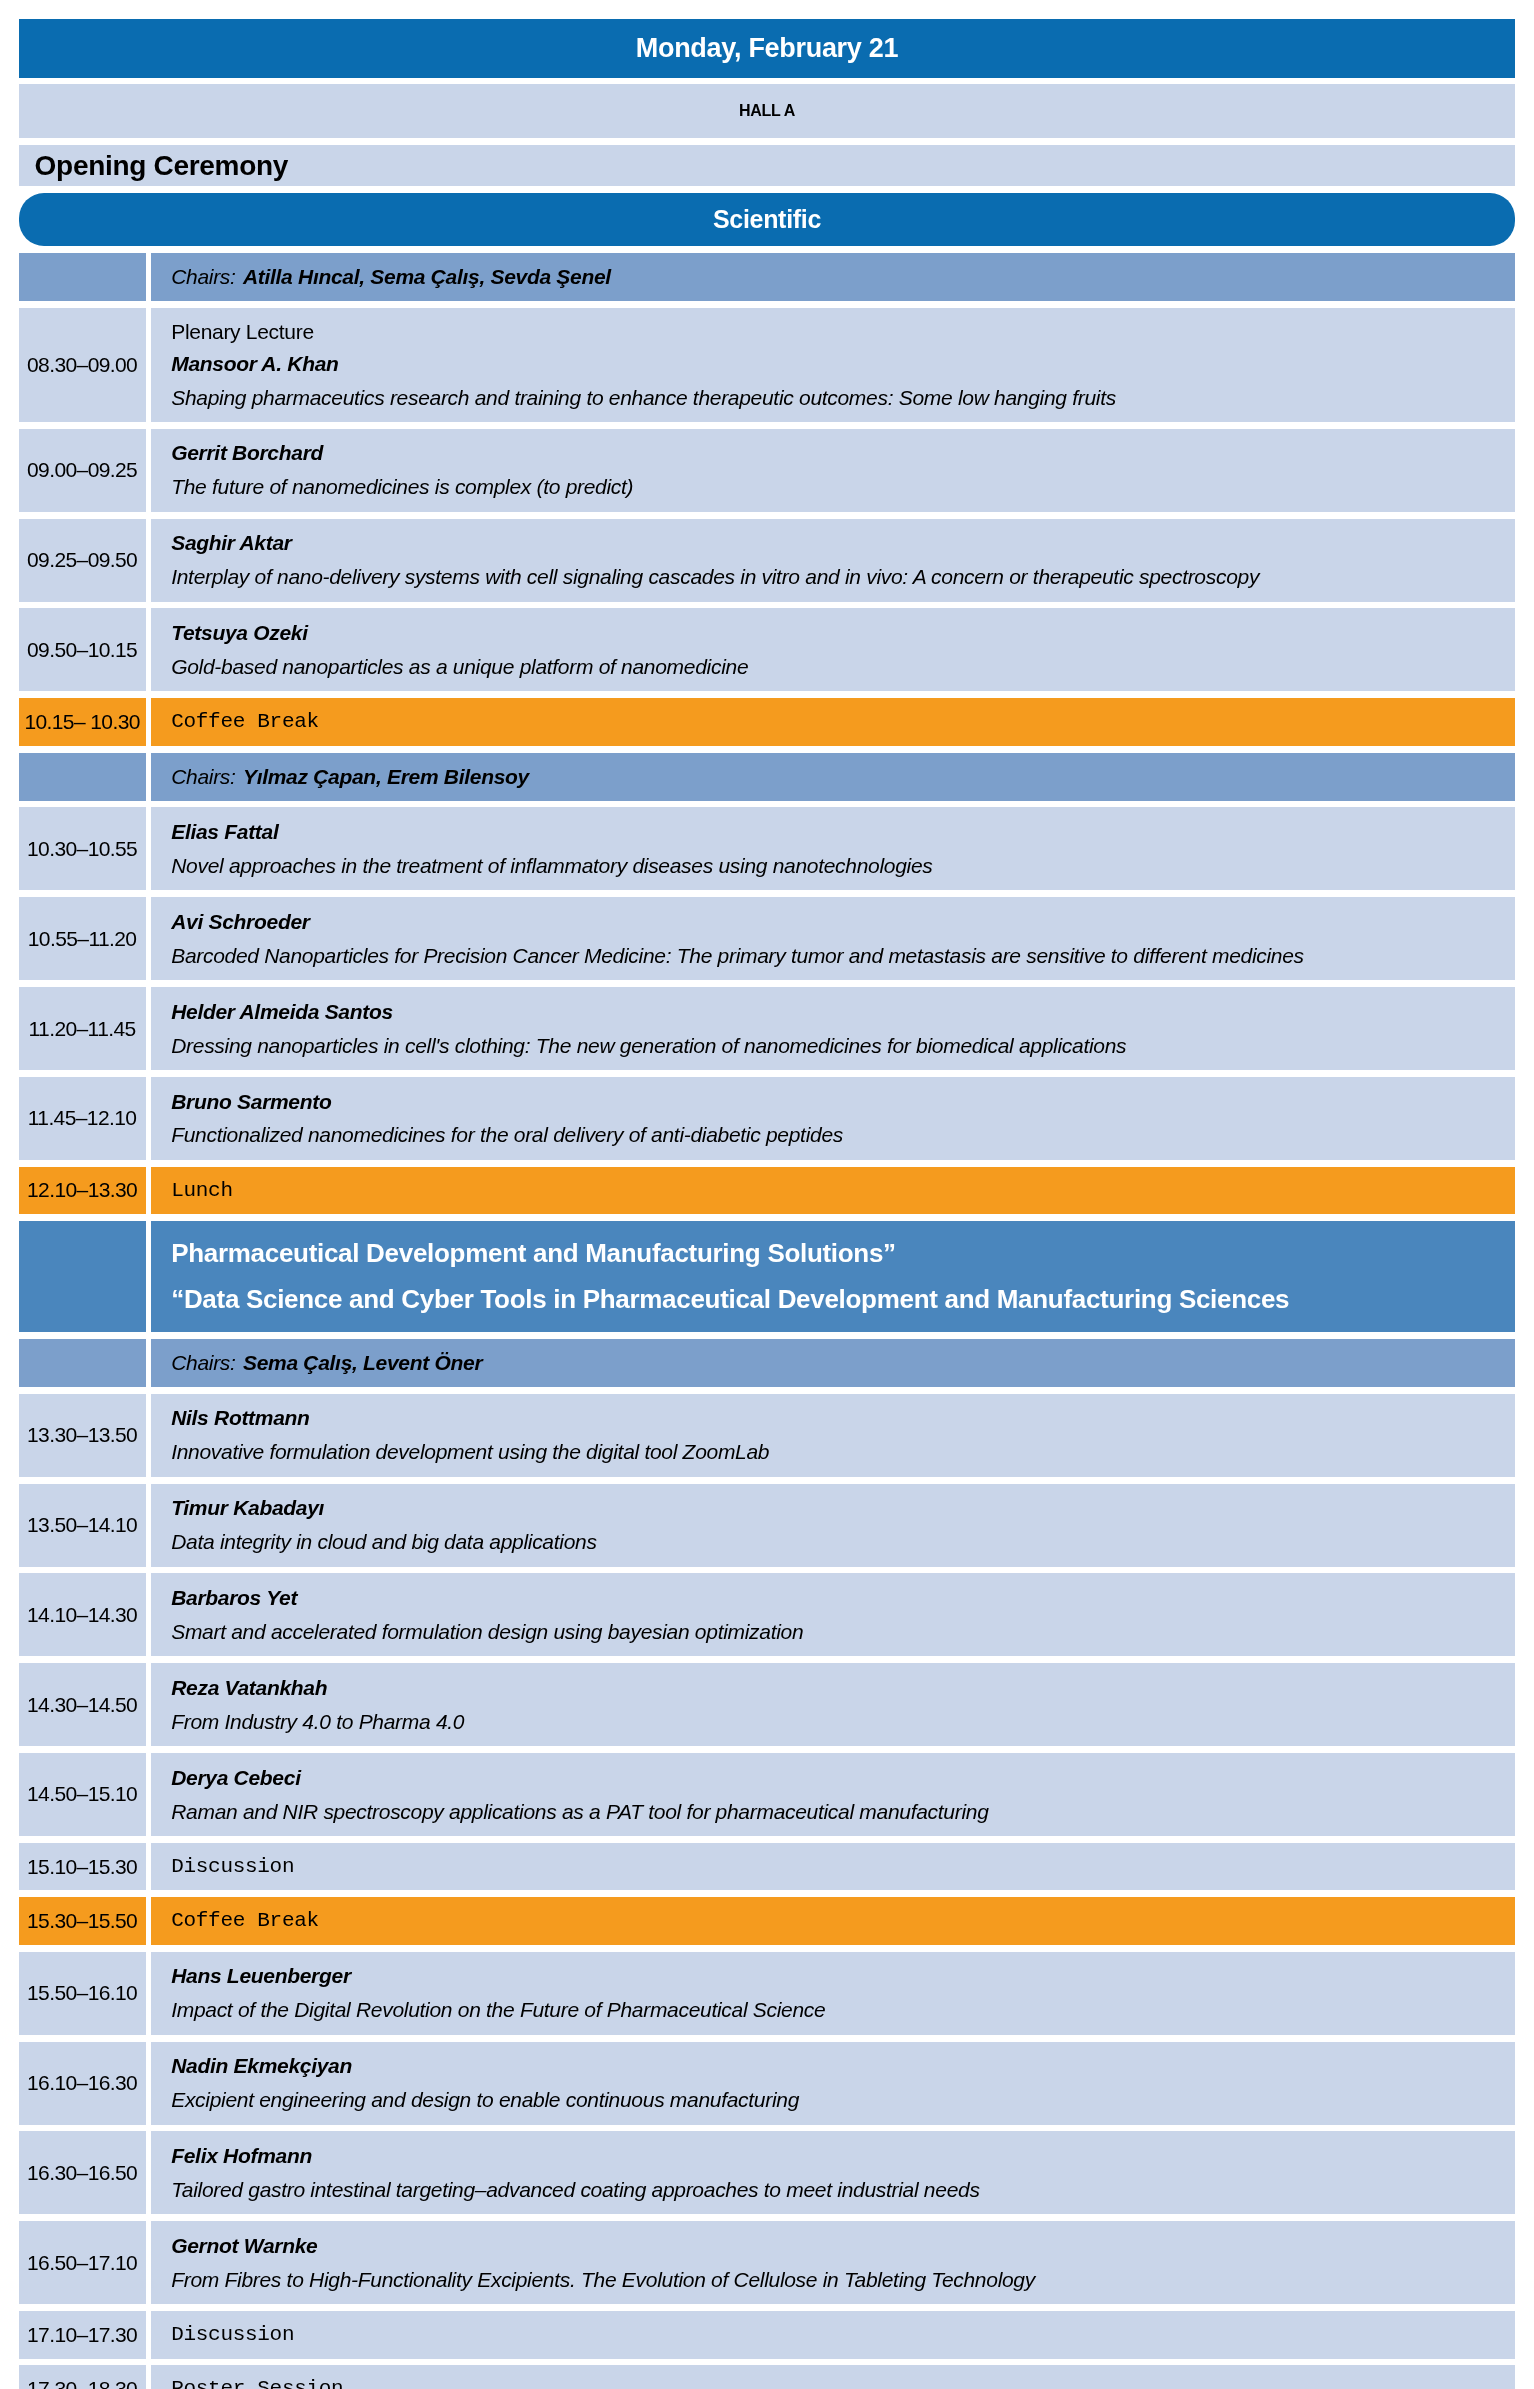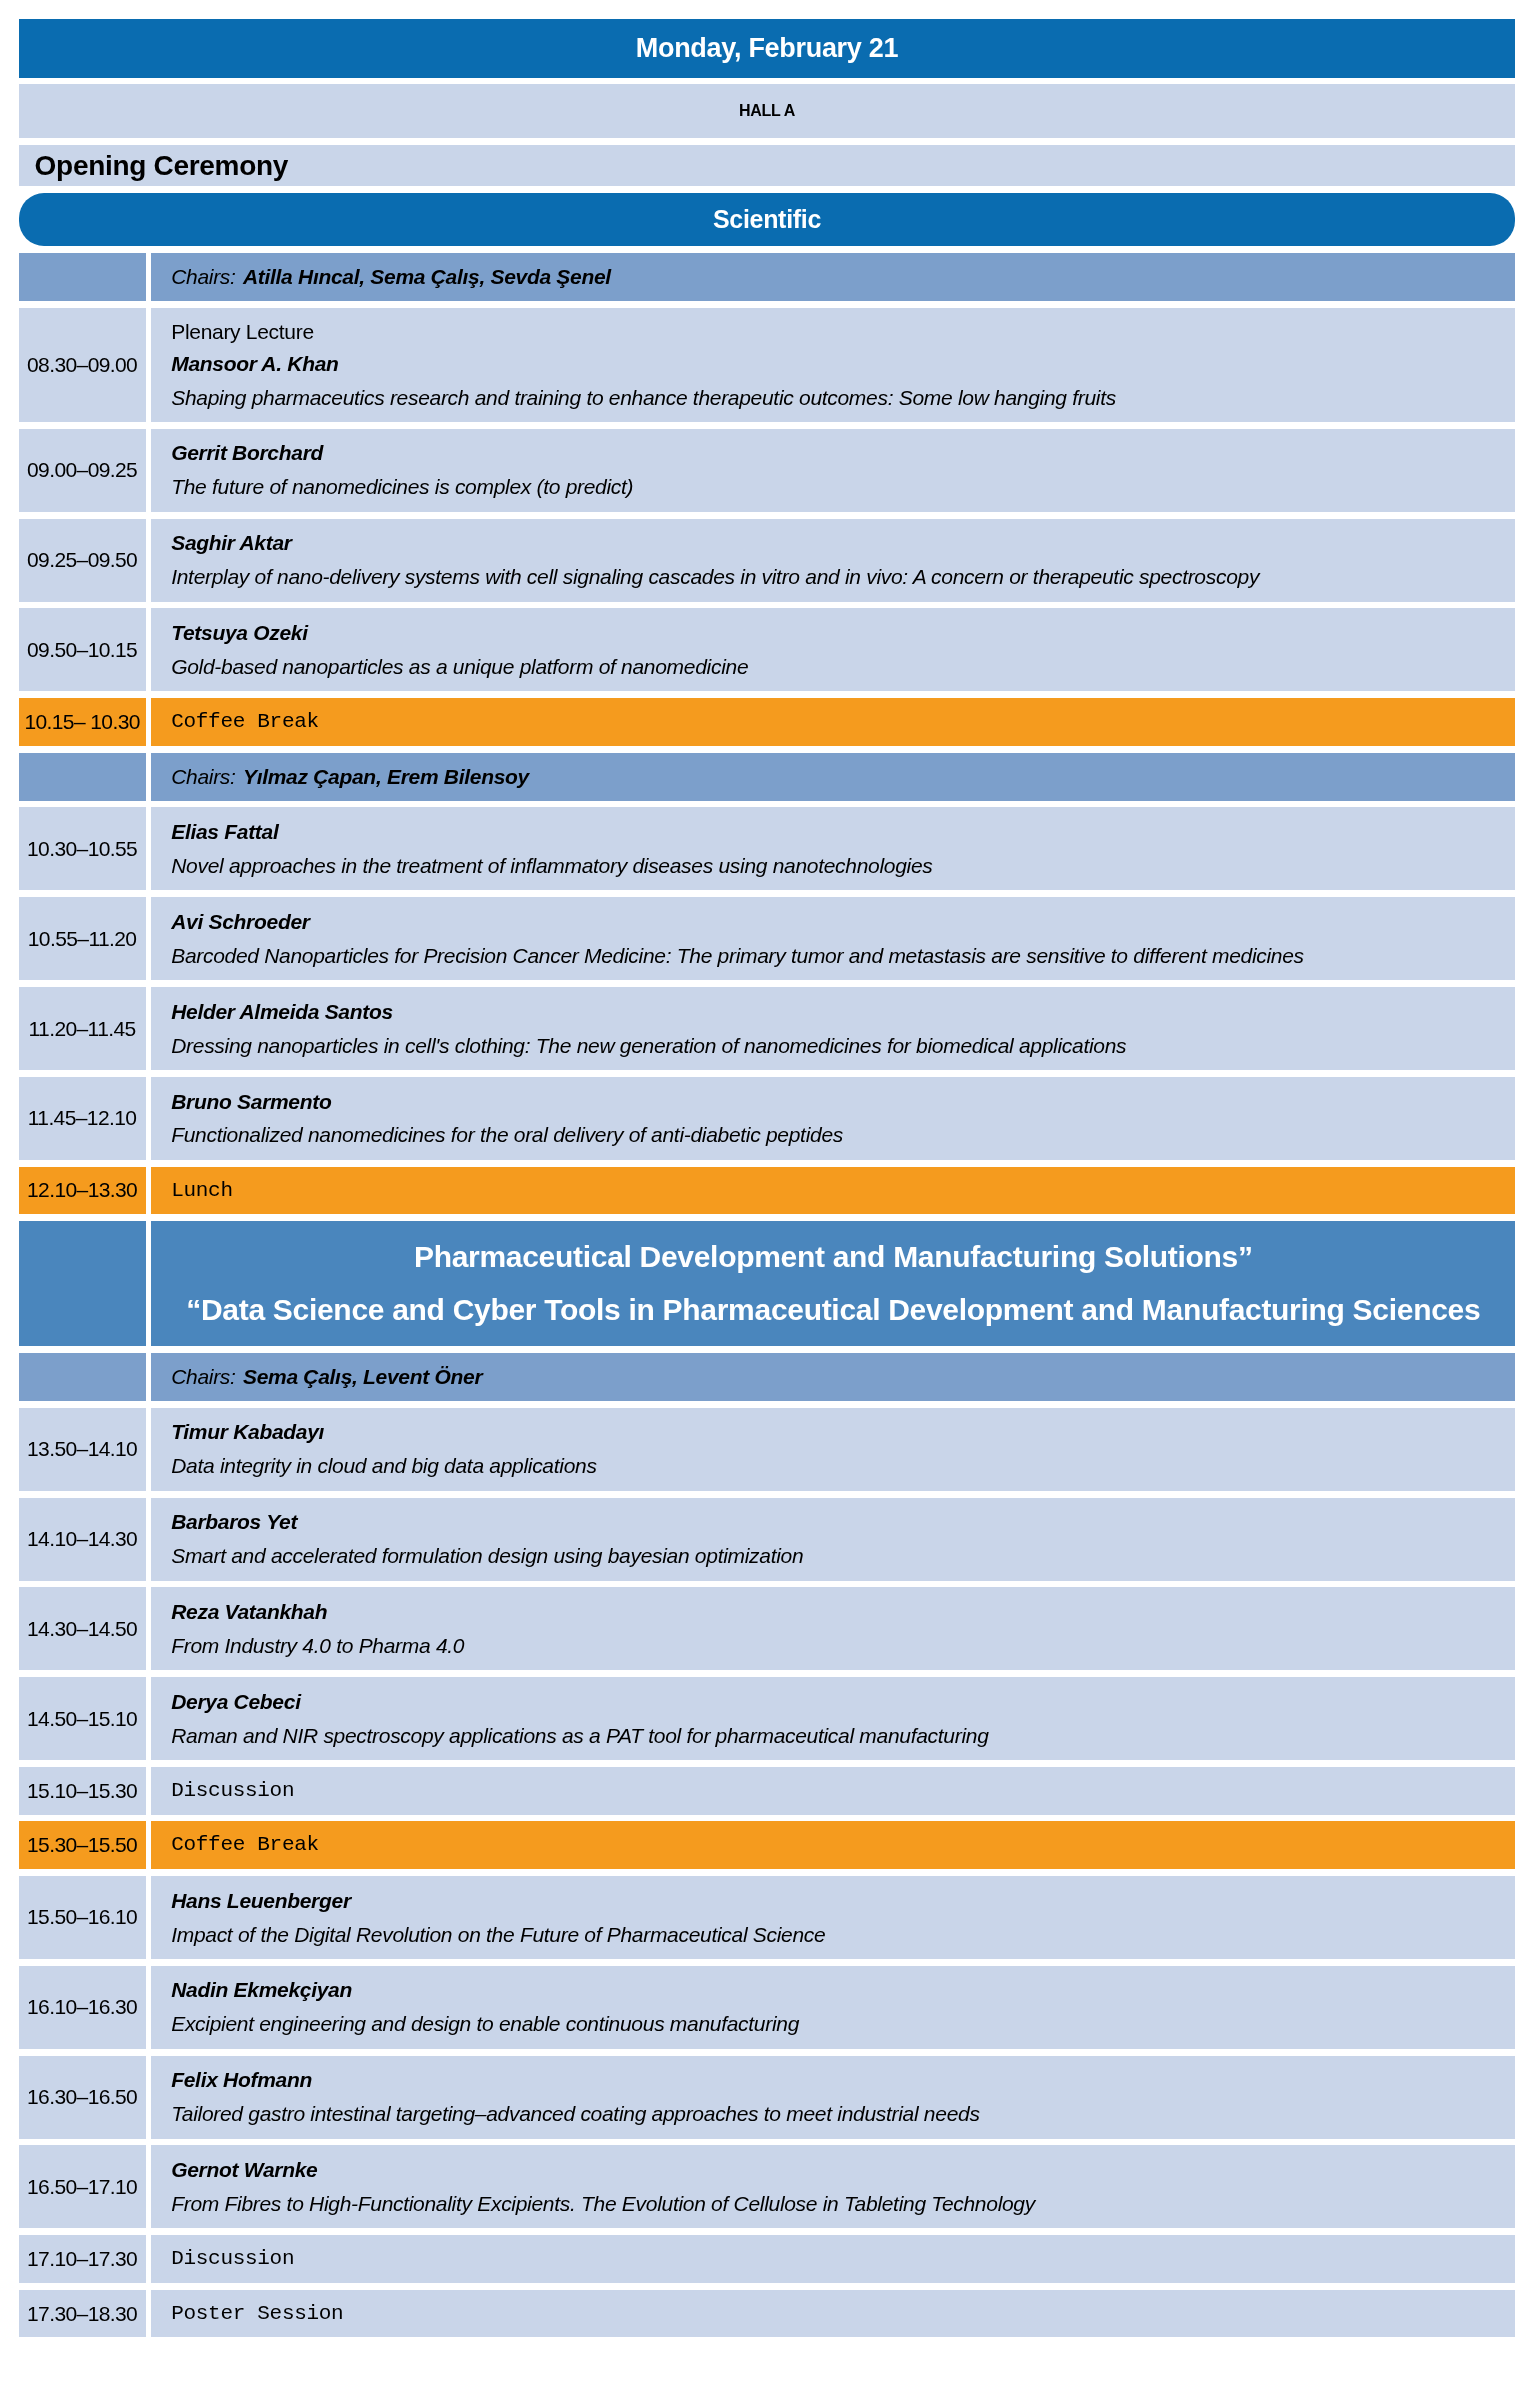--- a/index.html
+++ b/index.html
@@ -39,21 +39,21 @@
   .r-chairs{min-height:48px;}
   .r-chairs .time-cell,.r-chairs .content-cell{background:var(--chairs_blue,#7C9FCB);}
   .r-talk{min-height:83px;}
   .r-talk .time-cell,.r-talk .content-cell,
   .r-plain .time-cell,.r-plain .content-cell{background:var(--row_blue,#C9D5E9);}
   .r-plain{min-height:40px;}
   .r-break{min-height:40px;}
   .r-break .time-cell,.r-break .content-cell{background:var(--break_orange,#F59B1E);}
   .r-section{min-height:84px;}
   .r-section .time-cell,.r-section .content-cell{background:var(--section_blue,#4A86BD);}
-  .r-section .content-cell{color:var(--text_light,#fff);font-weight:700;font-size:30px;line-height:1.75;align-items:center;}
+  .r-section .content-cell{color:var(--text_light,#fff);font-weight:700;font-size:26px;line-height:1.75;}
   
   .pre-line{font-style:normal;}
   .name-line{font-weight:700;font-style:italic;}
   .title-line{font-style:italic;margin-top:6.2px;}
   .pre-line + .name-line{margin-top:5px;}
   .chairs-line{font-style:italic;}
   .chairs-prefix{font-style:italic;font-weight:400;margin-right:0.35em;}
   .chairs-names{font-style:italic;font-weight:700;}
   .label-line{font-style:normal;font-family:Liberation Mono, monospace;}
 </style>
@@ -168,20 +168,27 @@
             <div class="section-line">“Data Science and Cyber Tools in Pharmaceutical Development and Manufacturing Sciences</div>
           </div>
         </div>
         <div class="row r-chairs">
           <div class="time-cell"></div>
           <div class="content-cell">
             <div class="chairs-line"><span class="chairs-prefix">Chairs:</span><span class="chairs-names">Sema Çalış, Levent Öner</span></div>
           </div>
         </div>
         <div class="row r-talk">
+          <div class="time-cell">13.30–13.50</div>
+          <div class="content-cell">
+            <div class="name-line">Nils Rottmann</div>
+            <div class="title-line">Innovative formulation development using the digital tool ZoomLab</div>
+          </div>
+        </div>
+        <div class="row r-talk">
           <div class="time-cell">13.50–14.10</div>
           <div class="content-cell">
             <div class="name-line">Timur Kabadayı</div>
             <div class="title-line">Data integrity in cloud and big data applications</div>
           </div>
         </div>
         <div class="row r-talk">
           <div class="time-cell">14.10–14.30</div>
           <div class="content-cell">
             <div class="name-line">Barbaros Yet</div>

